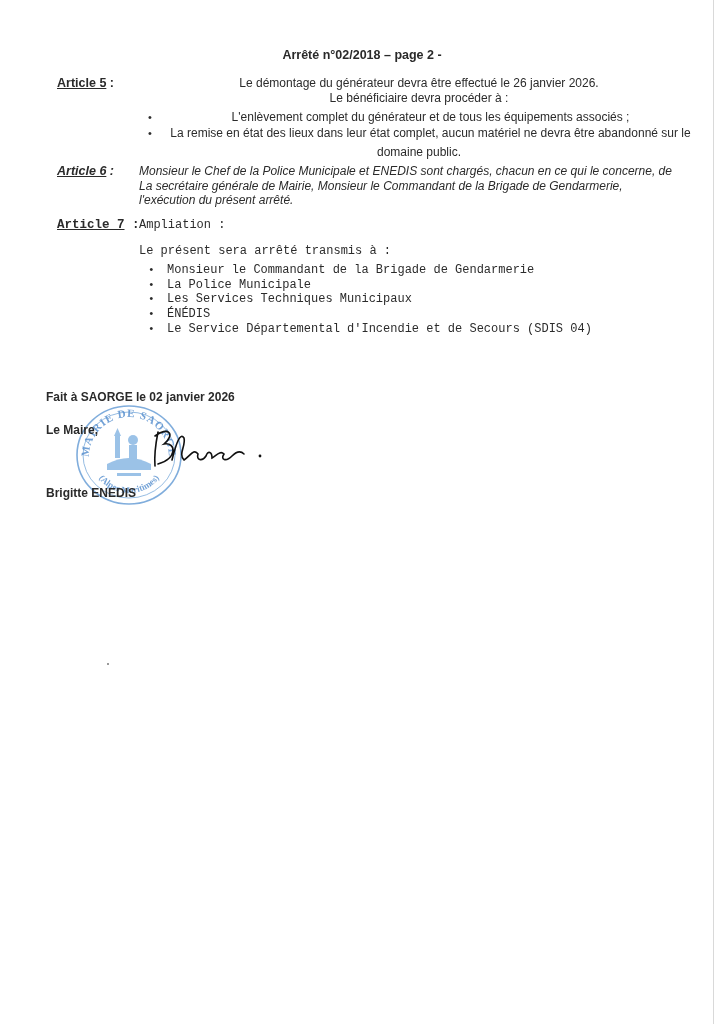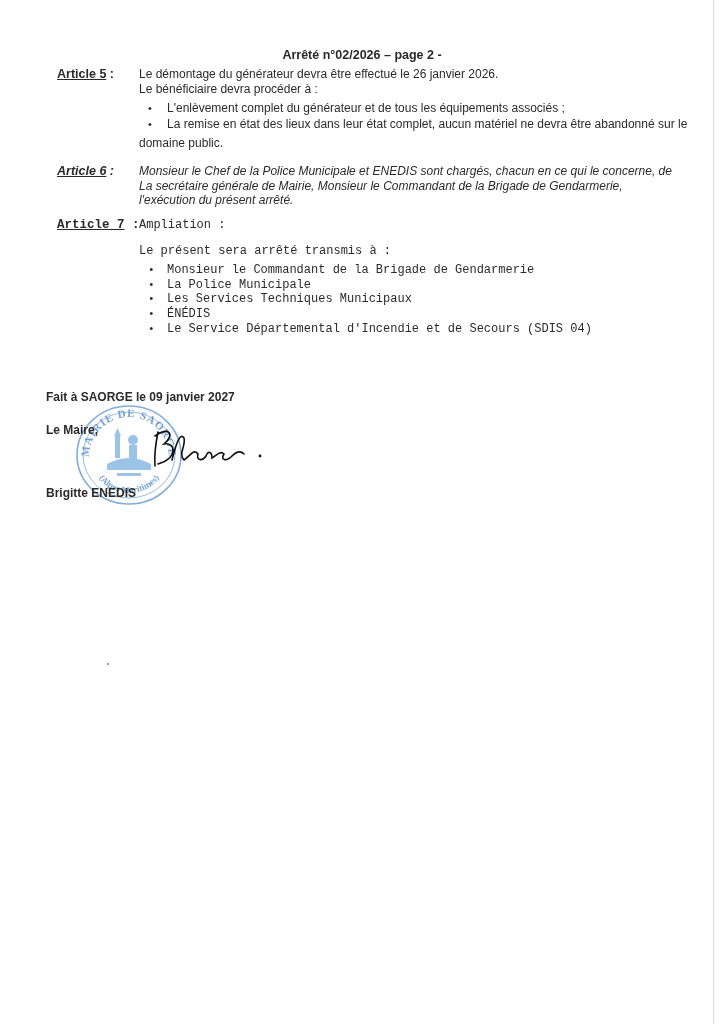--- a/index.html
+++ b/index.html
@@ -41,23 +41,23 @@
     .signature { position: absolute; left: 96px; top: 30px; width: 150px; height: 50px; }
     .dot-mark {
       position: absolute; left: 107px; top: 663px; width: 2px; height: 2px; background: #9a9a9a;
     }
   </style>
 </head>
 <body>
 
 <div class="edge-line"></div>
 
-<div class="header">Arrêté n°02/2026 – page 2 -</div>
+<div class="header">Arrêté n°02/2018 – page 2 -</div>
 
-<div class="article" style="top:67px; height:75px;">
+<div class="article" style="top:76px; height:75px;text-align:center;">
   <div class="article-label">
     <span class="u">Article 5</span><span> :</span>
   </div>
   <div class="article-body">
     <p>Le démontage du générateur devra être effectué le 26 janvier 2026.</p>
     <p>Le bénéficiaire devra procéder à :</p>
     <ul>
       <li>L'enlèvement complet du générateur et de tous les équipements associés ;</li>
       <li style="margin-top:1px;">La remise en état des lieux dans leur état complet, aucun matériel ne devra être abandonné sur le</li>
     </ul>
@@ -111,21 +111,21 @@
 
     <g fill="#7aaee0" opacity="0.75">
       <rect x="42" y="34" width="5" height="22"></rect>
       <polygon points="44.5,26 41,34 48,34"></polygon>
       <circle cx="60" cy="38" r="5"></circle>
       <rect x="56" y="43" width="8" height="14"></rect>
       <path d="M34 62 Q56 50 78 62 L78 68 L34 68 Z"></path>
       <rect x="44" y="71" width="24" height="3"></rect>
     </g>
   </svg>
-  <div class="sig-place">Fait à SAORGE le 09 janvier 2027</div>
+  <div class="sig-place">Fait à SAORGE le 02 janvier 2026</div>
   <div class="sig-role">Le Maire,</div>
   <svg class="signature" viewBox="0 0 150 50">
     <path d="M16 12 C 14 22, 12 34, 13 46 M 13 16 C 26 6, 34 14, 22 24 C 34 22, 36 38, 16 44 M 30 40 C 34 24, 38 12, 42 18 C 44 26, 36 34, 42 40 C 48 36, 52 28, 56 34 C 54 40, 60 42, 64 36 C 66 30, 70 32, 70 38 C 74 36, 78 30, 82 34 C 78 40, 84 42, 90 36 C 94 32, 98 30, 102 34" fill="none" stroke="#111" stroke-width="1.6" stroke-linecap="round"></path>
     <circle cx="118" cy="36" r="1.4" fill="#111"></circle>
   </svg>
   <div class="sig-name">Brigitte ENEDIS</div>
 </div>
 
 <div class="dot-mark"></div>
 

